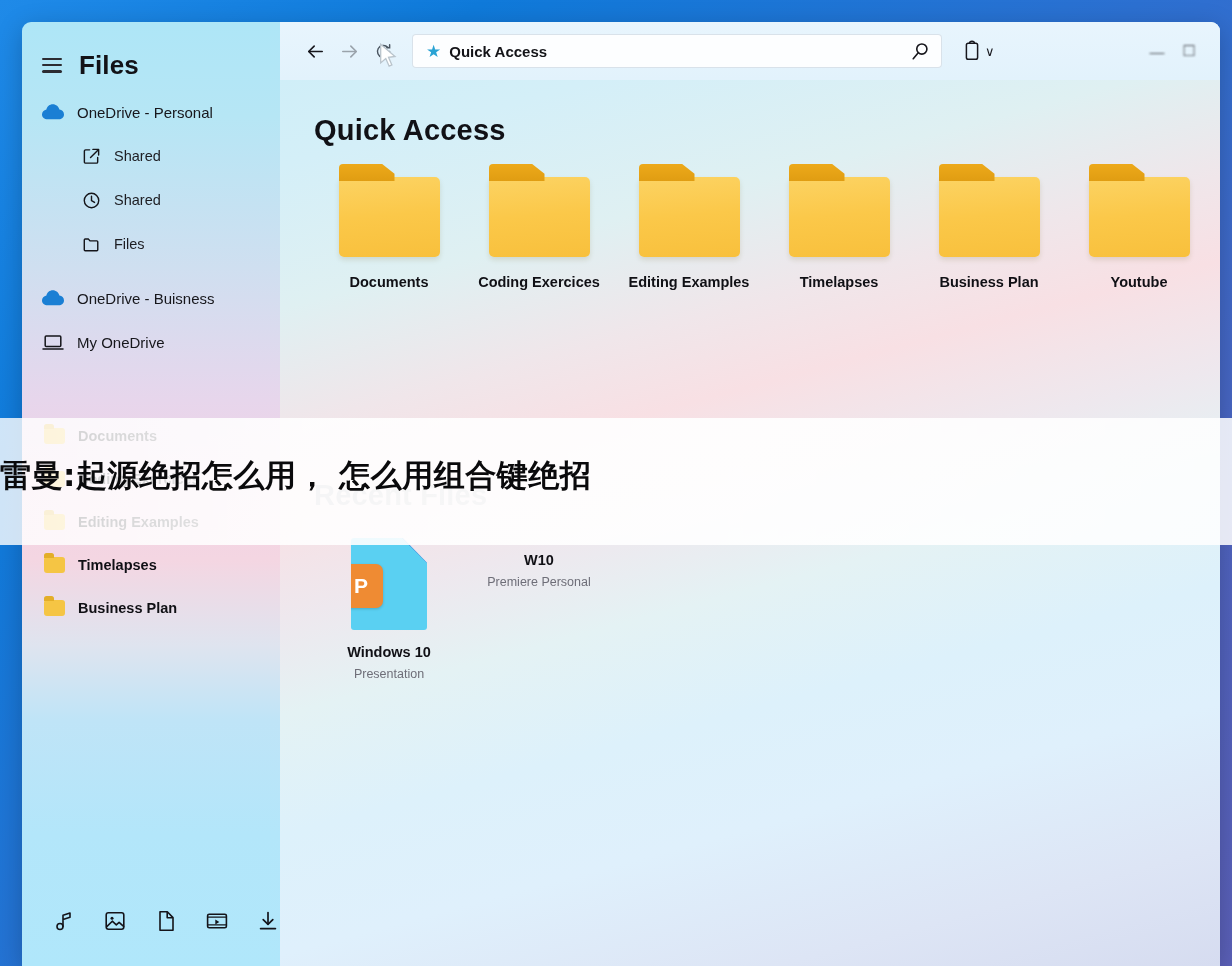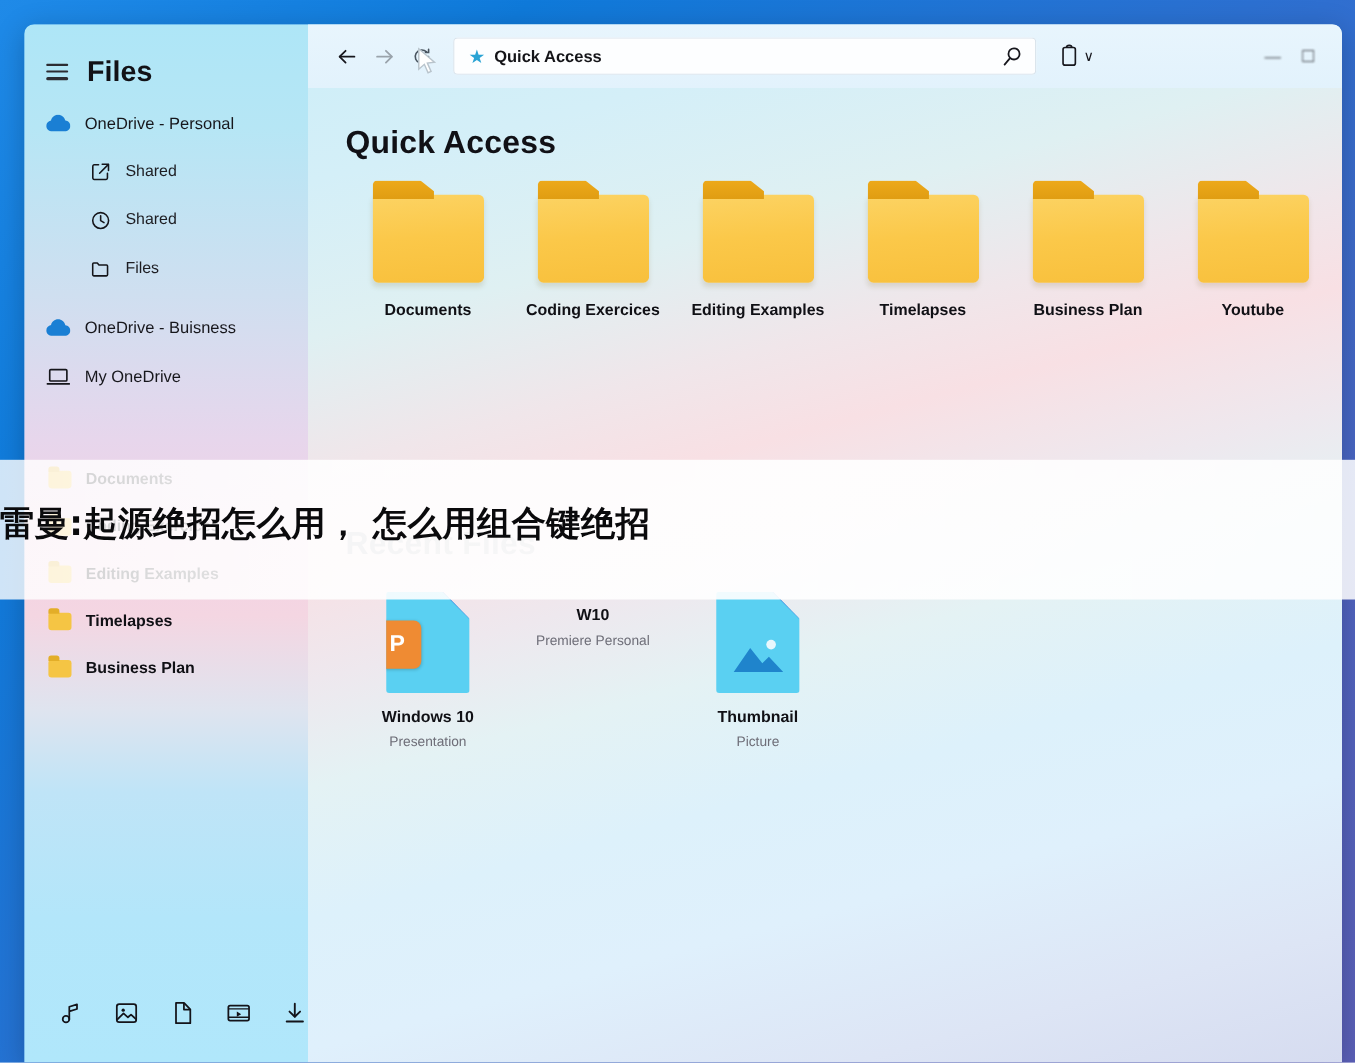--- a/index.html
+++ b/index.html
@@ -453,33 +453,20 @@
             </div>
             <div class="rtile-name">Windows 10</div>
             <div class="rtile-sub">Presentation</div>
           </div>
 
           <div class="rtile">
             <div class="rtile-name">W10</div>
             <div class="rtile-sub">Premiere Personal</div>
           </div>
 
-          <div class="rtile">
-            <div class="doc">
-              <span class="corner"></span>
-              <span class="pic-mount">
-                <svg width="50" height="34" viewBox="0 0 50 34">
-                    <circle cx="36" cy="8" r="4.4" fill="#e9f7fd"></circle>
-                    <path d="M2 33 17 11l11 14 6-6 13 14z" fill="#1f84cc"></path>
-                  </svg>
-              </span>
-            </div>
-            <div class="rtile-name">Thumbnail</div>
-            <div class="rtile-sub">Picture</div>
-          </div>
         </div>
       </div>
 
     </div>
   </main>
 </div>
 
 <div id="band"></div>
 <div id="overlay-text">雷曼:起源绝招怎么用， 怎么用组合键绝招</div>
 

